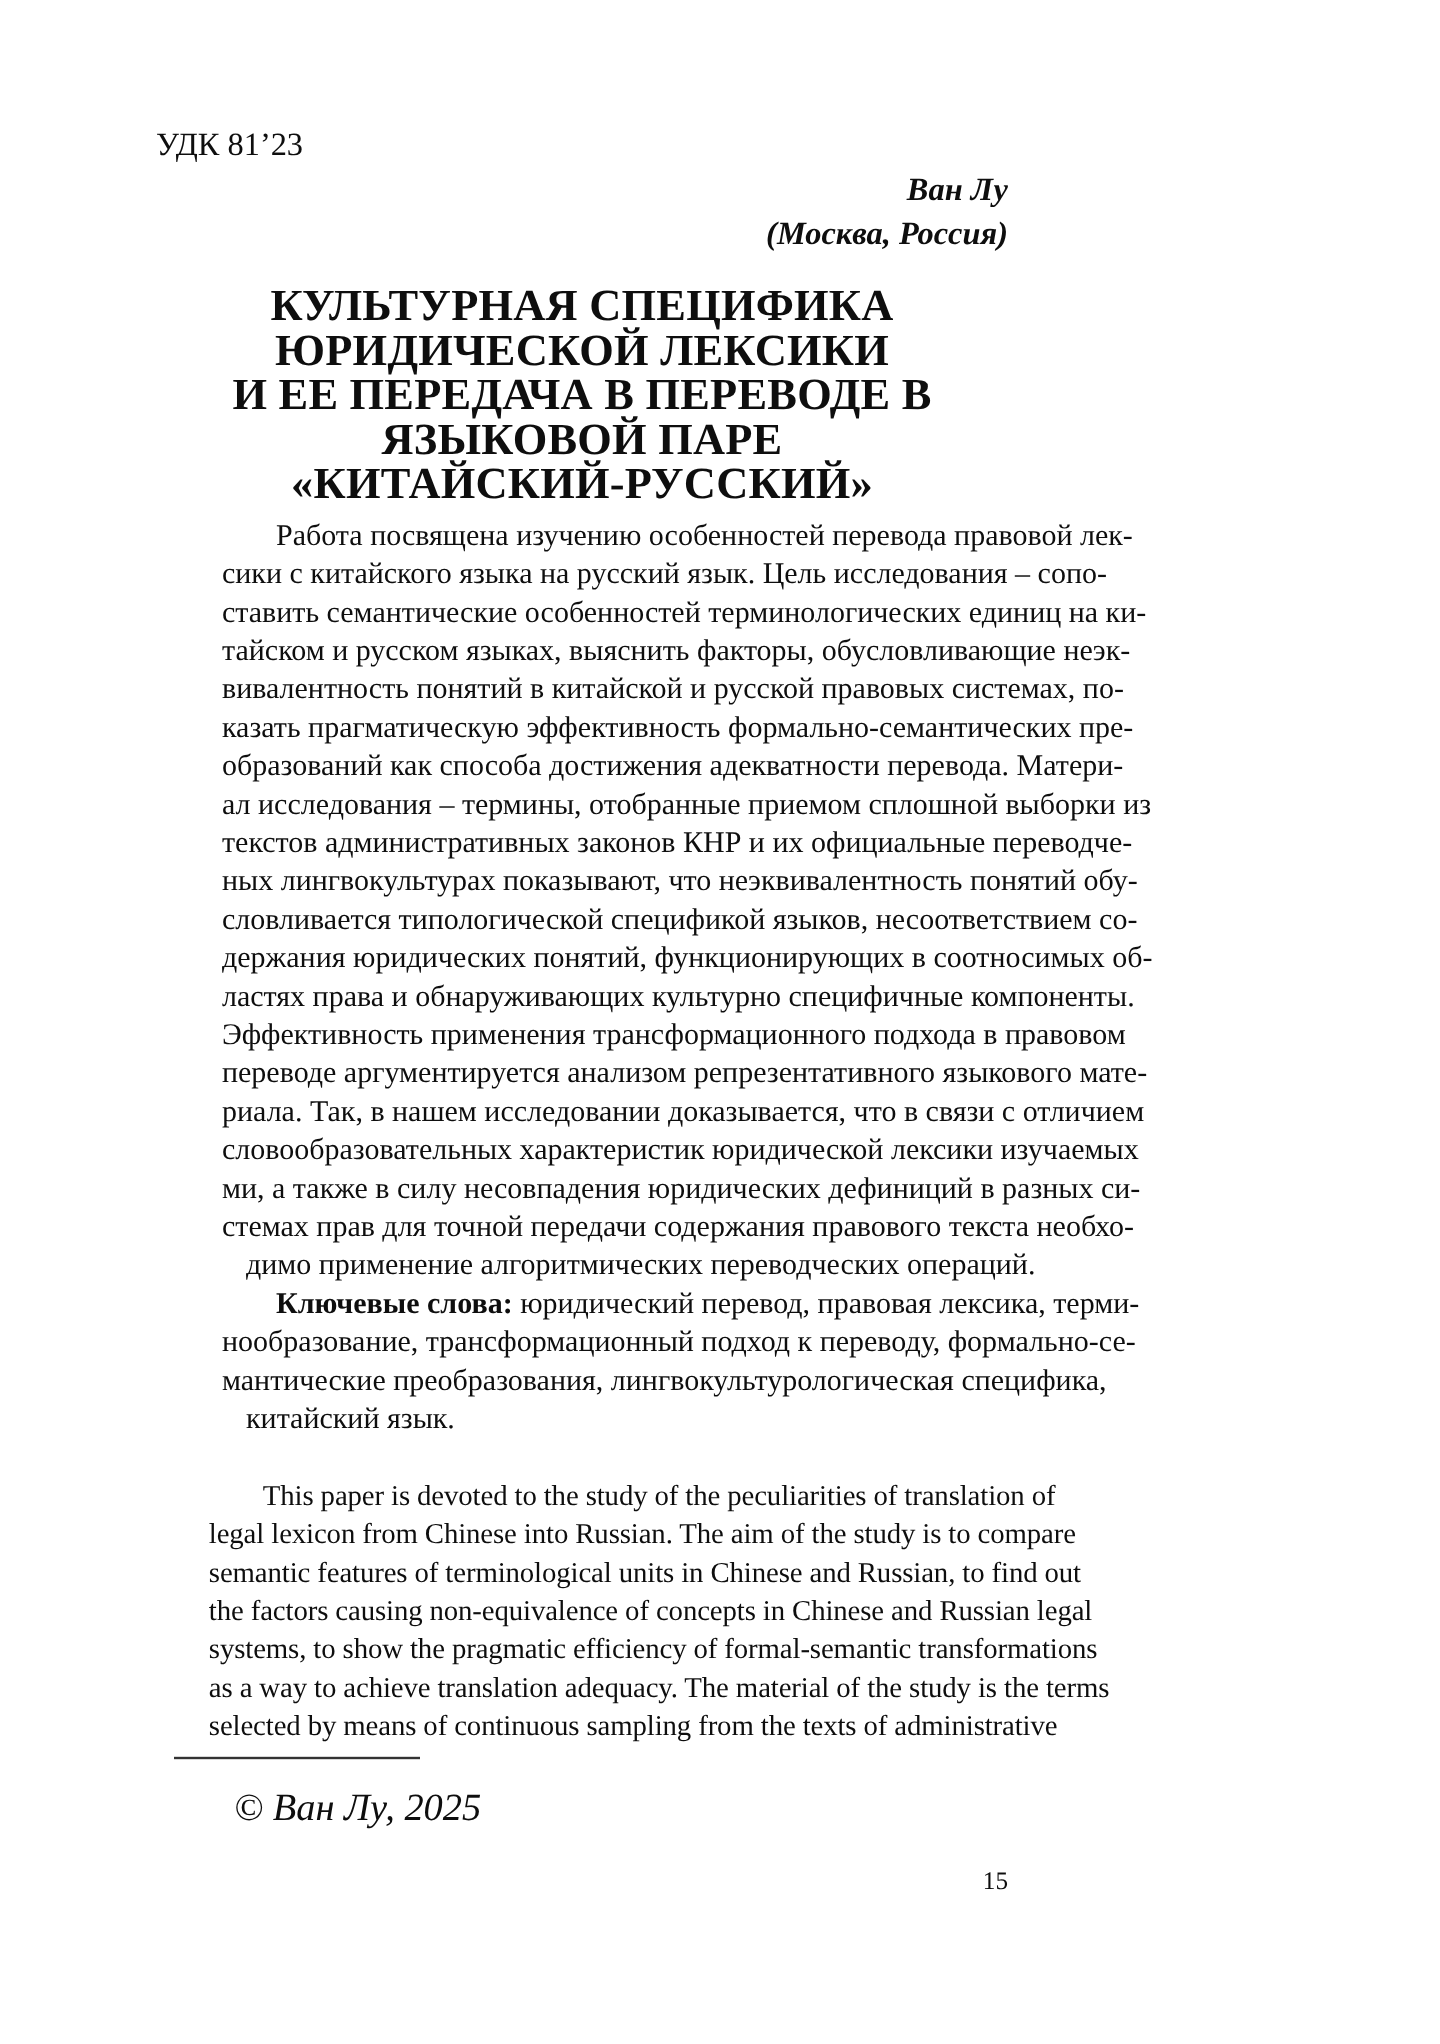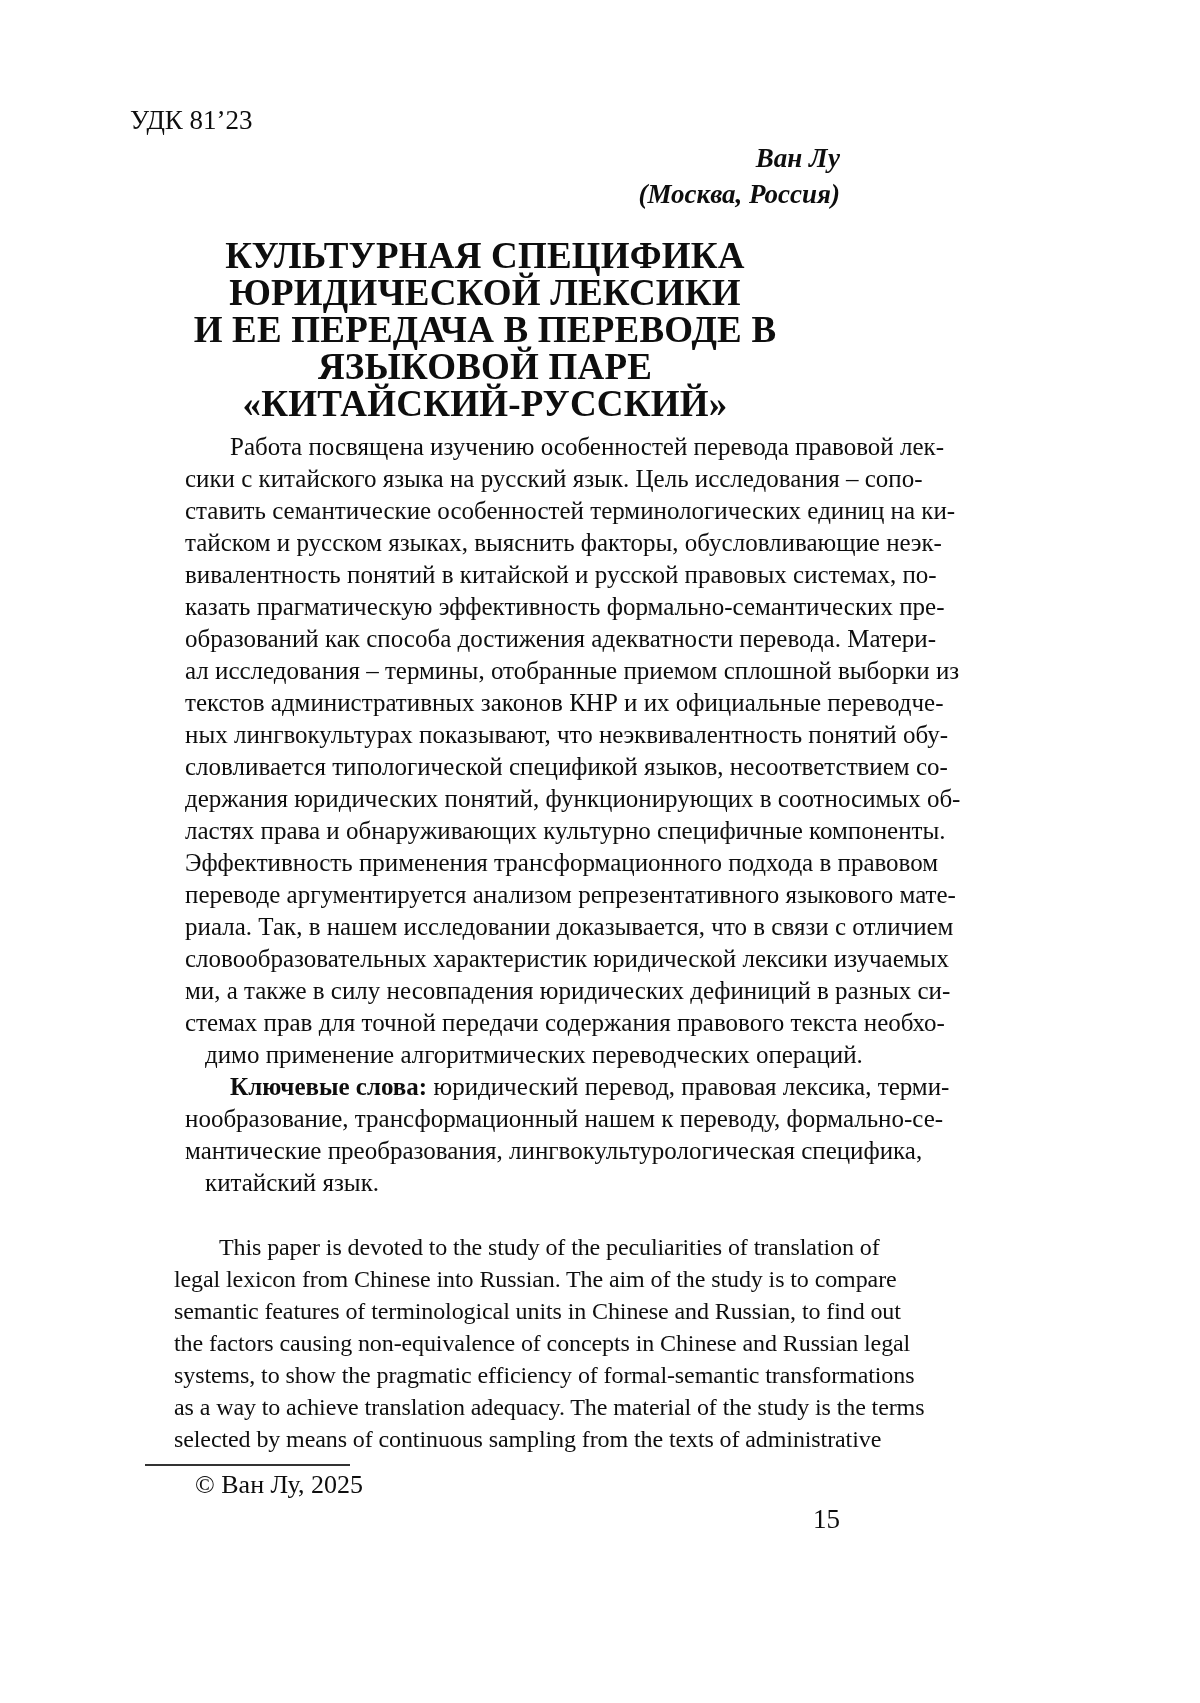--- a/index.html
+++ b/index.html
@@ -51,30 +51,31 @@
   .ln.last { text-align-last: left; margin-left: 20px; }
   .kw-label { font-weight: bold; }
   .footnote-rule {
     margin-top: 9px;
     margin-left: 15px;
     width: 205px;
     height: 0;
     border-top: 2px solid #333333;
   }
   .copyright {
-    margin-top: 3px;
+    margin-top: 24px;
     margin-left: 65px;
-    font-size: 26px;
+    font-size: 32px;
     line-height: 32px;
+    font-style: italic;
   }
   .page-number {
     position: absolute;
-    top: 1504px;
+    top: 1552px;
     right: 160px;
-    font-size: 27px;
+    font-size: 21px;
     line-height: 30px;
   }
 </style>
 </head>
 <body>
 
 <div class="page">
 
   <div class="udc">УДК 81’23</div>
 
@@ -105,21 +106,21 @@
     <div class="ln">ластях права и обнаруживающих культурно специфичные компоненты.</div>
     <div class="ln">Эффективность применения трансформационного подхода в правовом</div>
     <div class="ln">переводе аргументируется анализом репрезентативного языкового мате-</div>
     <div class="ln">риала. Так, в нашем исследовании доказывается, что в связи с отличием</div>
     <div class="ln">словообразовательных характеристик юридической лексики изучаемых</div>
     <div class="ln">ми, а также в силу несовпадения юридических дефиниций в разных си-</div>
     <div class="ln">стемах прав для точной передачи содержания правового текста необхо-</div>
     <div class="ln last">димо применение алгоритмических переводческих операций.</div>
 
     <div class="ln first"><span class="kw-label">Ключевые слова:</span> <span>юридический перевод, правовая лексика, терми-</span></div>
-    <div class="ln">нообразование, трансформационный нашем к переводу, формально-се-</div>
+    <div class="ln">нообразование, трансформационный подход к переводу, формально-се-</div>
     <div class="ln">мантические преобразования, лингвокультурологическая специфика,</div>
     <div class="ln last">китайский язык.</div>
   </div>
 
   <div class="annotation-en">
     <div class="ln first">This paper is devoted to the study of the peculiarities of translation of</div>
     <div class="ln">legal lexicon from Chinese into Russian. The aim of the study is to compare</div>
     <div class="ln">semantic features of terminological units in Chinese and Russian, to find out</div>
     <div class="ln">the factors causing non-equivalence of concepts in Chinese and Russian legal</div>
     <div class="ln">systems, to show the pragmatic efficiency of formal-semantic transformations</div>

